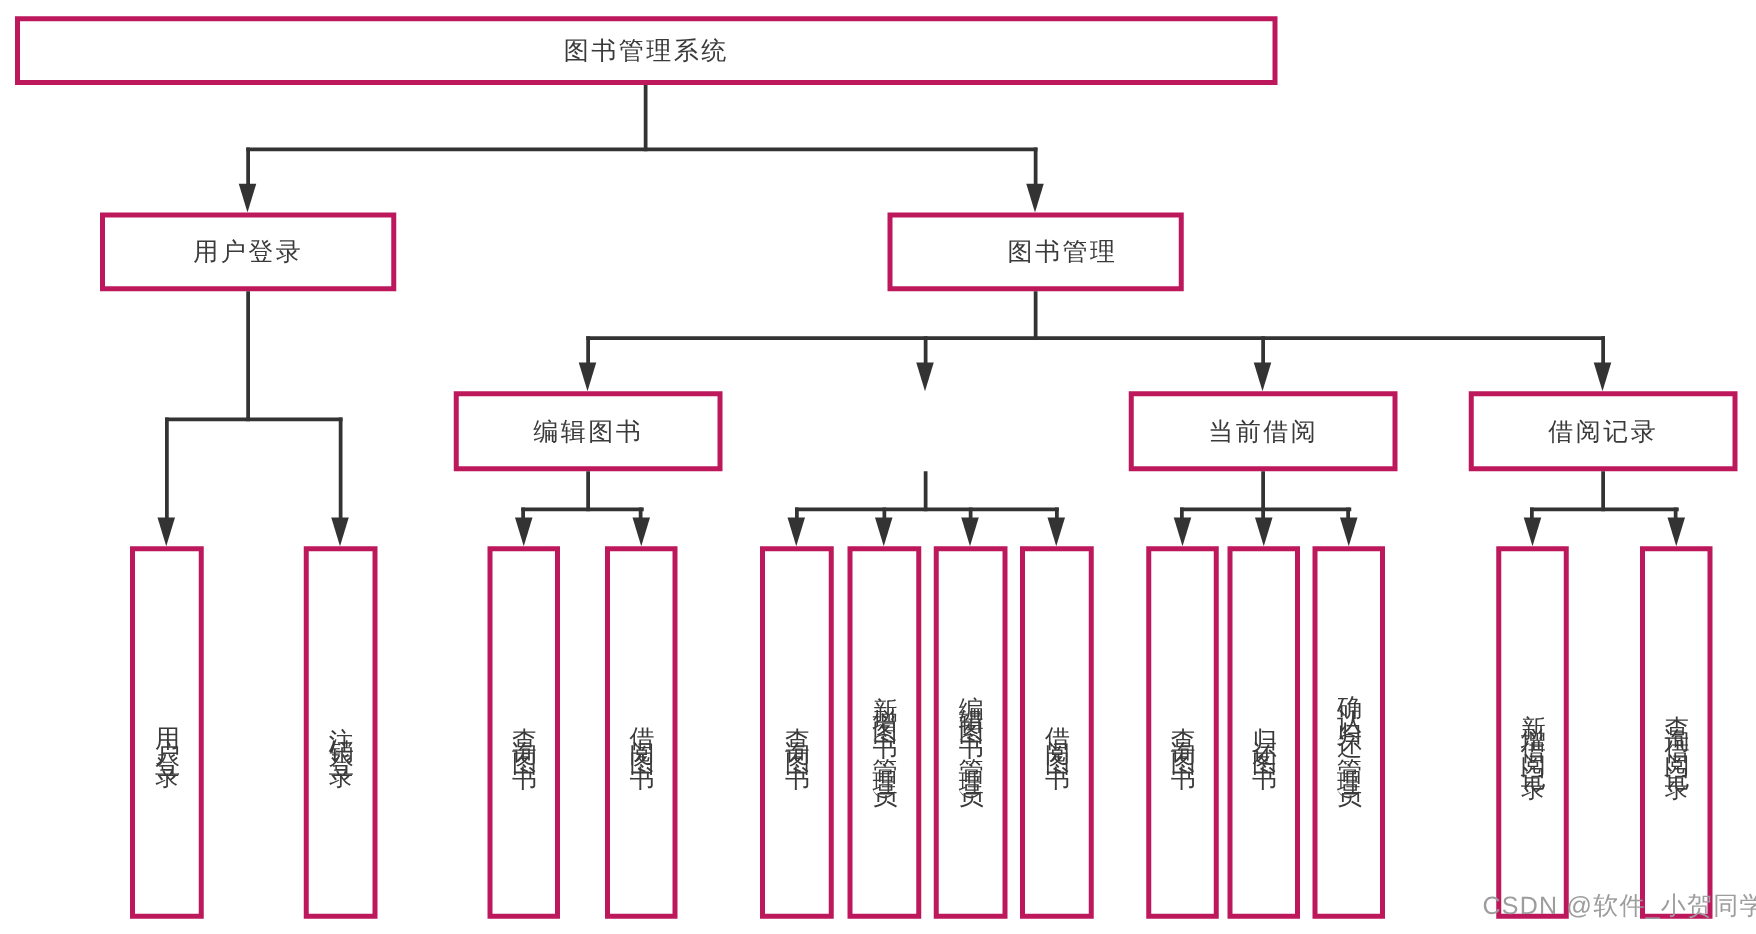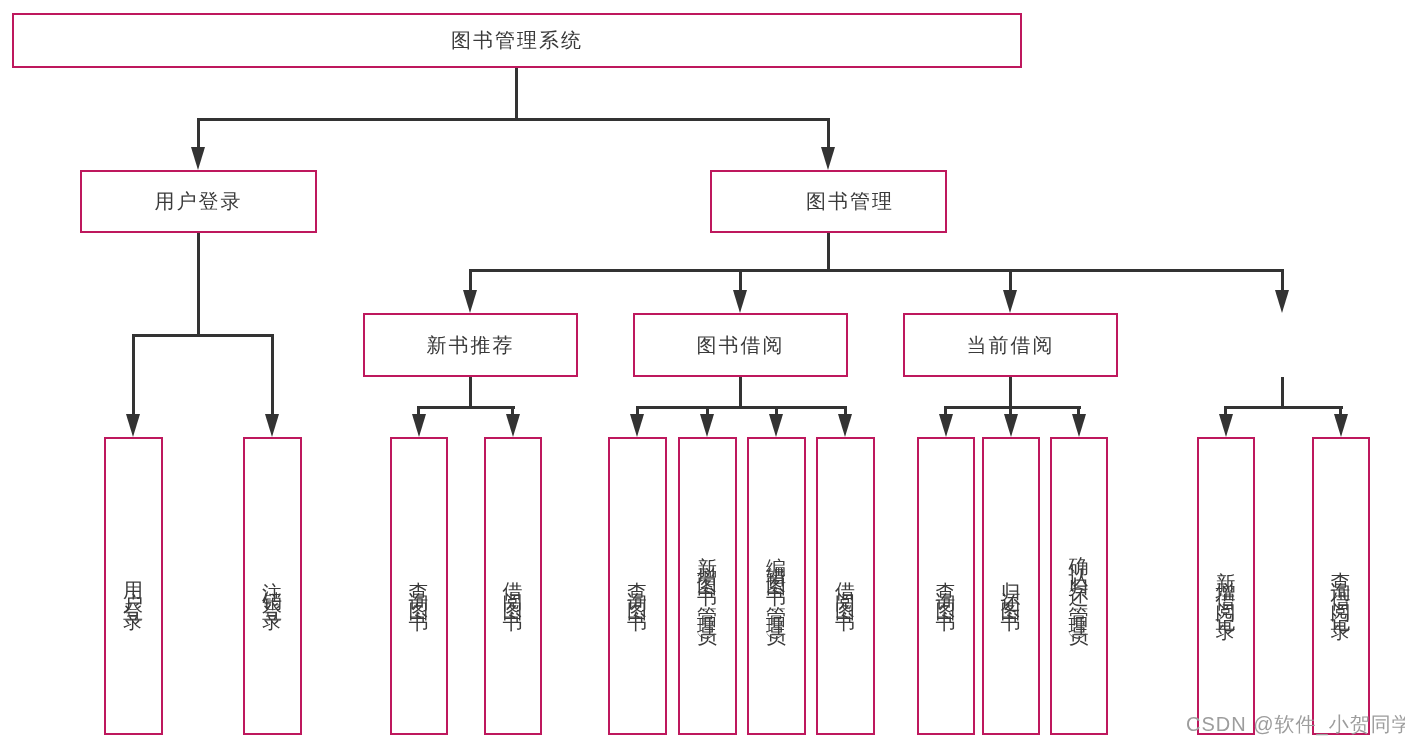--- a/index.html
+++ b/index.html
@@ -7,21 +7,21 @@
     position: relative;
     width: 1405px;
     height: 747px;
     background: #ffffff;
     overflow: hidden;
     font-family: "Liberation Sans", sans-serif;
   }
   .box {
     position: absolute;
     box-sizing: border-box;
-    border: 2px solid #be185d;
+    border: 4px solid #be185d;
     background: #ffffff;
     display: flex;
     align-items: center;
     justify-content: center;
   }
   .hlabel {
     font-size: 20px;
     color: #3a3a3a;
     letter-spacing: 2px;
     white-space: nowrap;
@@ -93,27 +93,27 @@
   <div class="line" style="left:469px; top:269px; width:3px; height:23px;"></div>
   <div class="line" style="left:739px; top:269px; width:3px; height:23px;"></div>
   <div class="line" style="left:1009px; top:269px; width:3px; height:23px;"></div>
   <div class="line" style="left:1281px; top:269px; width:3px; height:23px;"></div>
   <div class="arrow" style="left:463px; top:290px;"></div>
   <div class="arrow" style="left:733px; top:290px;"></div>
   <div class="arrow" style="left:1003px; top:290px;"></div>
   <div class="arrow" style="left:1275px; top:290px;"></div>
 
   <div class="box" style="left:363px; top:313px; width:215px; height:64px;">
-    <span class="hlabel">新书推荐</span>
-  </div>
-  <div class="box" style="left:633px; top:313px; width:215px; height:64px;">
-    <span class="hlabel">图书借阅</span>
+    <span class="hlabel">编辑图书</span>
   </div>
   <div class="box" style="left:903px; top:313px; width:215px; height:64px;text-align:center;">
     <span class="hlabel">当前借阅</span>
+  </div>
+  <div class="box" style="left:1175px; top:313px; width:215px; height:64px;">
+    <span class="hlabel">借阅记录</span>
   </div>
 
   <div class="line" style="left:469px; top:377px; width:3px; height:32px;"></div>
   <div class="line" style="left:417px; top:406px; width:98px; height:3px;"></div>
   <div class="line" style="left:417px; top:406px; width:3px; height:10px;"></div>
   <div class="line" style="left:511px; top:406px; width:3px; height:10px;"></div>
   <div class="arrow" style="left:412px; top:414px;"></div>
   <div class="arrow" style="left:506px; top:414px;"></div>
 
   <div class="line" style="left:739px; top:377px; width:3px; height:32px;"></div>

